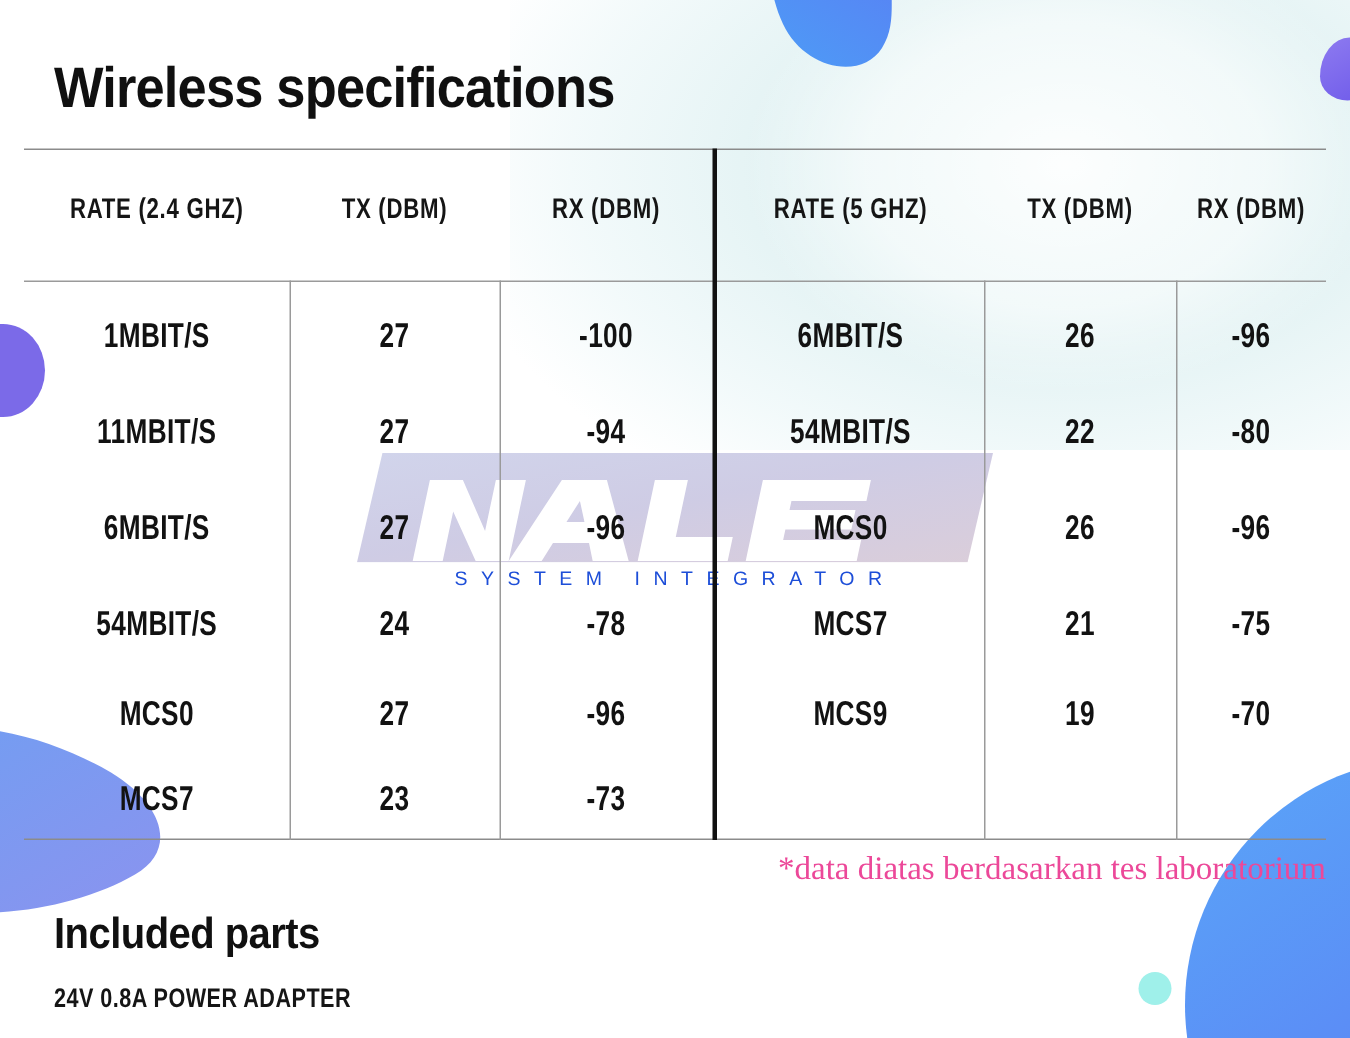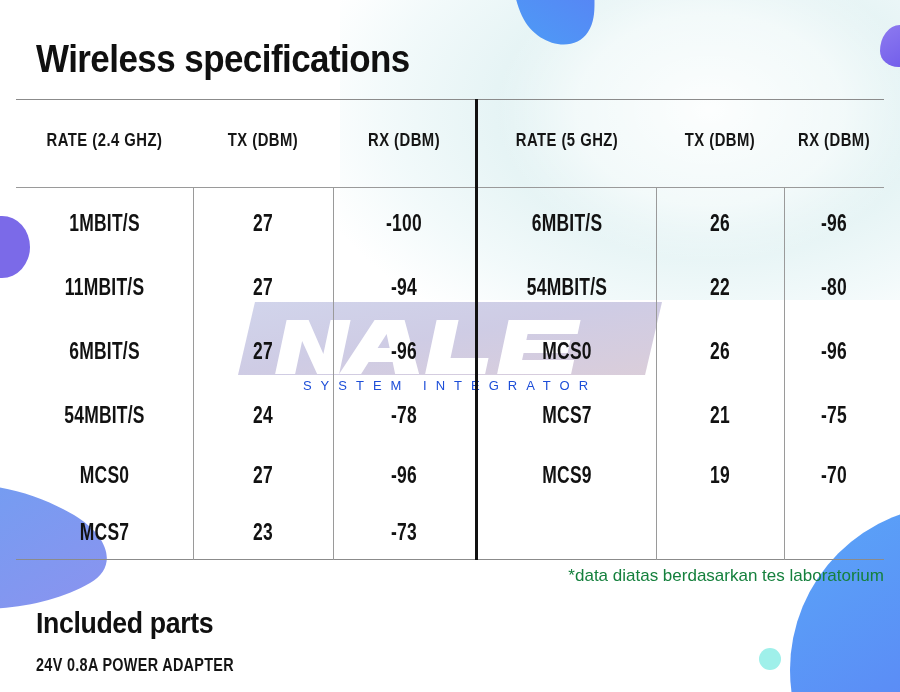--- a/index.html
+++ b/index.html
@@ -178,23 +178,23 @@
   .c1 { left:0;    width:177px; }
   .c2 { left:177px; width:140px; }
   .c3 { left:317px; width:142px; }
   .c4 { left:462px; width:178px; }
   .c5 { left:640px; width:128px; }
   .c6 { left:768px; width:100px; }
 
   .footnote {
     position:absolute;
     right:16px; top:566px;
-    font-size:17px;
-    color:#15803d;
-    font-family:Liberation Sans, sans-serif;
+    font-size:22px;
+    color:#ec4899;
+    font-family:Liberation Serif, serif;
     white-space:nowrap;
   }
 
   .section-title {
     position:absolute; left:36px; top:607px;
     font-size:29px;
     font-weight:bold;
     letter-spacing:-0.4px;
     color:#101010;
     font-family:"Liberation Sans", sans-serif;

